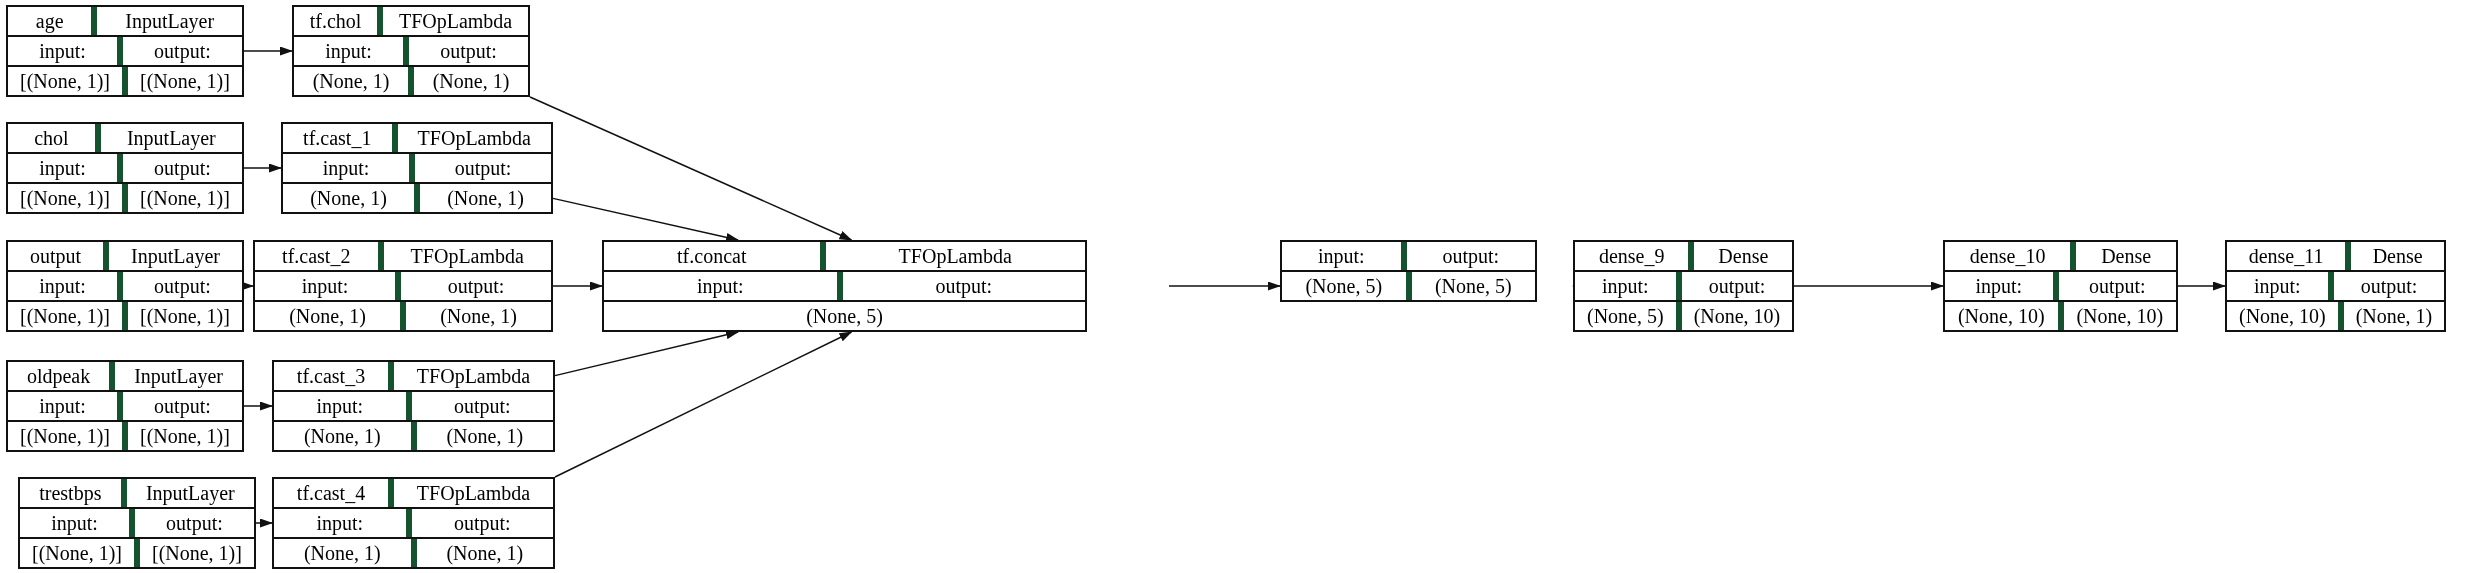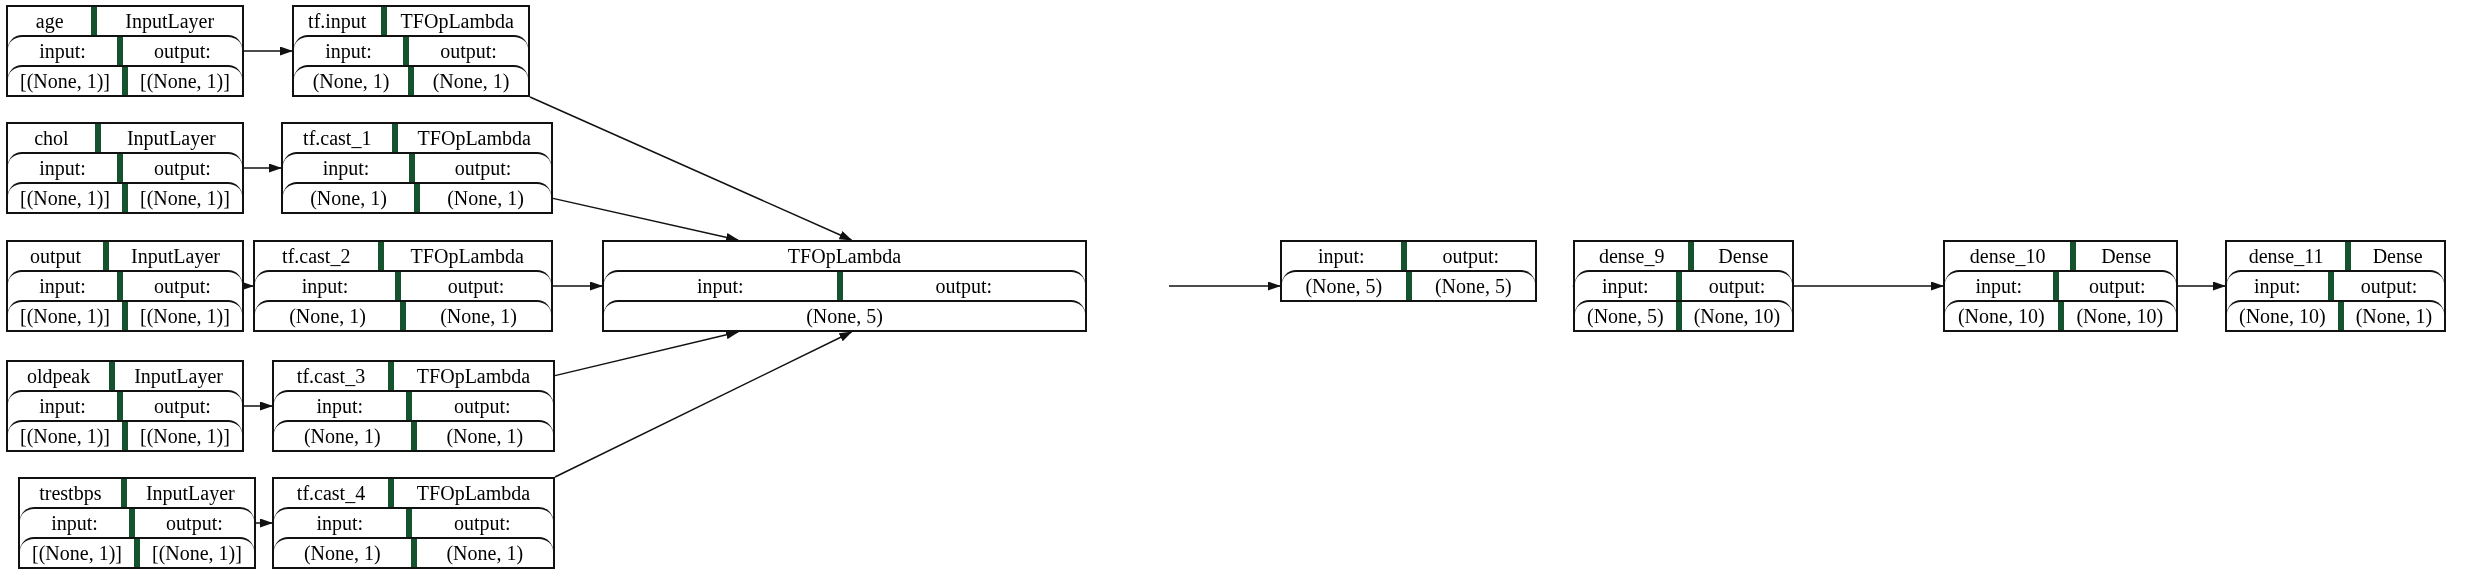--- a/index.html
+++ b/index.html
@@ -16,21 +16,21 @@
   }
   .node {
     position: absolute;
     display: flex;
     flex-direction: column;
     border: 2px solid #111111;
     background: #ffffff;
     box-sizing: border-box;
   }
   .row { display: flex; align-items: stretch; }
-  .row + .row { border-top: 2px solid #111111; border-radius: 14px; }
+  .row + .row { border-top: 2px solid #111111; }
   .cell {
     flex: 1 1 auto;
     text-align: center;
     padding: 2px 12px;
     line-height: 1.2;
     white-space: nowrap;
   }
   .cell + .cell { border-left: 6px solid #14532d; }
   #edge-layer {
     position: absolute;
@@ -79,21 +79,21 @@
       <div class="cell">output:</div>
     </div>
     <div class="row">
       <div class="cell">[(None, 1)]</div>
       <div class="cell">[(None, 1)]</div>
     </div>
   </div>
 
   <div class="node" style="left:292px;top:5px;min-width:238px">
     <div class="row">
-      <div class="cell">tf.input</div>
+      <div class="cell">tf.chol</div>
       <div class="cell">TFOpLambda</div>
     </div>
     <div class="row">
       <div class="cell">input:</div>
       <div class="cell">output:</div>
     </div>
     <div class="row">
       <div class="cell">(None, 1)</div>
       <div class="cell">(None, 1)</div>
     </div>
@@ -154,20 +154,21 @@
       <div class="cell">output:</div>
     </div>
     <div class="row">
       <div class="cell">(None, 1)</div>
       <div class="cell">(None, 1)</div>
     </div>
   </div>
 
   <div class="node" style="left:602px;top:240px;min-width:485px">
     <div class="row">
+      <div class="cell">tf.concat</div>
       <div class="cell">TFOpLambda</div>
     </div>
     <div class="row">
       <div class="cell">input:</div>
       <div class="cell">output:</div>
     </div>
     <div class="row">
       <div class="cell">(None, 5)</div>
     </div>
   </div>

